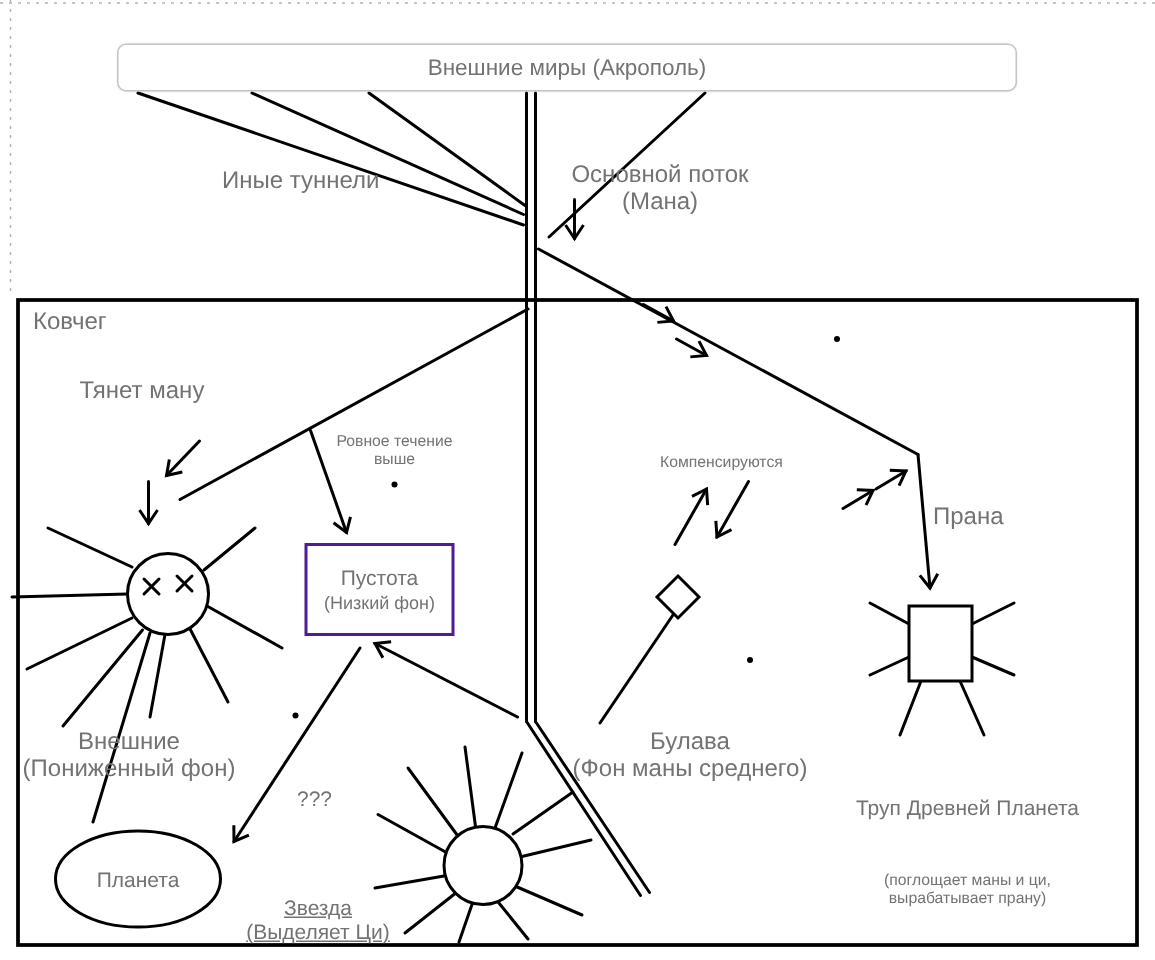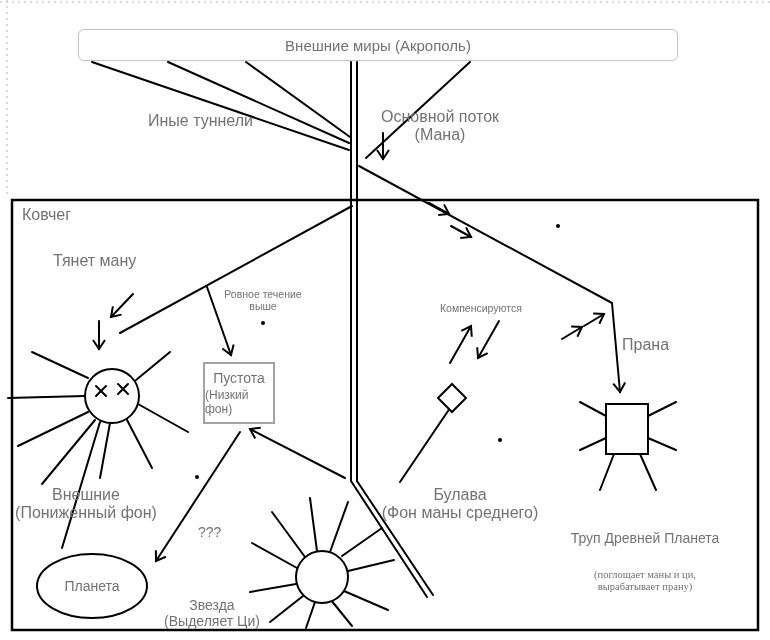--- a/index.html
+++ b/index.html
@@ -16,22 +16,22 @@
   .node-box{
     position:absolute;background:#ffffff;box-sizing:border-box;
   }
   #outer-worlds{
     left:78px;top:29px;width:600px;height:32px;
     border:1px solid #c4c4c4;border-radius:6px;
     display:flex;align-items:center;justify-content:center;
     font-size:15px;box-shadow:0 0 2px rgba(0,0,0,.08);
   }
   #void-box{
-    left:203px;top:362px;width:72px;height:62px;
-    border:2px solid #a3a3a3;display:flex;flex-direction:column;
+    left:203px;top:362px;width:100px;height:62px;
+    border:2px solid #4c1d95;display:flex;flex-direction:column;
     align-items:center;justify-content:center;gap:2px;
   }
   #void-box .t{font-size:14px;}
   #void-box .s{font-size:12px;}
 </style>
 </head>
 <body>
 
 <div id="stage">
 
@@ -175,26 +175,26 @@
   <div class="lbl f15" style="left:622px;top:336px;text-align:right;">Прана</div>
 
   <div class="lbl f15 c" style="left:0px;top:486px;width:172px;">Внешние
 (Пониженный фон)</div>
 
   <div class="lbl f15 c" style="left:376px;top:486px;width:168px;">Булава
 (Фон маны среднего)</div>
 
   <div class="lbl c" style="left:550px;top:512px;width:190px;">
     <div class="f14">Труп Древней Планета</div>
-    <div class="f10" style="margin-top:4px;font-family:Liberation Serif, serif;">(поглощает маны и ци,
+    <div class="f10" style="margin-top:16px;">(поглощает маны и ци,
 вырабатывает прану)</div>
   </div>
 
   <div class="lbl f14 c" style="left:40px;top:578px;width:104px;">Планета</div>
 
-  <div class="lbl f14 c" style="left:150px;top:597px;width:124px;">Звезда
+  <div class="lbl f14 c" style="left:150px;top:597px;width:124px;text-decoration:underline;">Звезда
 (Выделяет Ци)</div>
 
   <div class="lbl f15" style="left:432px;top:598px;margin-top:40px;">Врата</div>
 
   <div class="lbl f14" style="left:198px;top:524px;">???</div>
 
 </div>
 
 </body></html>

